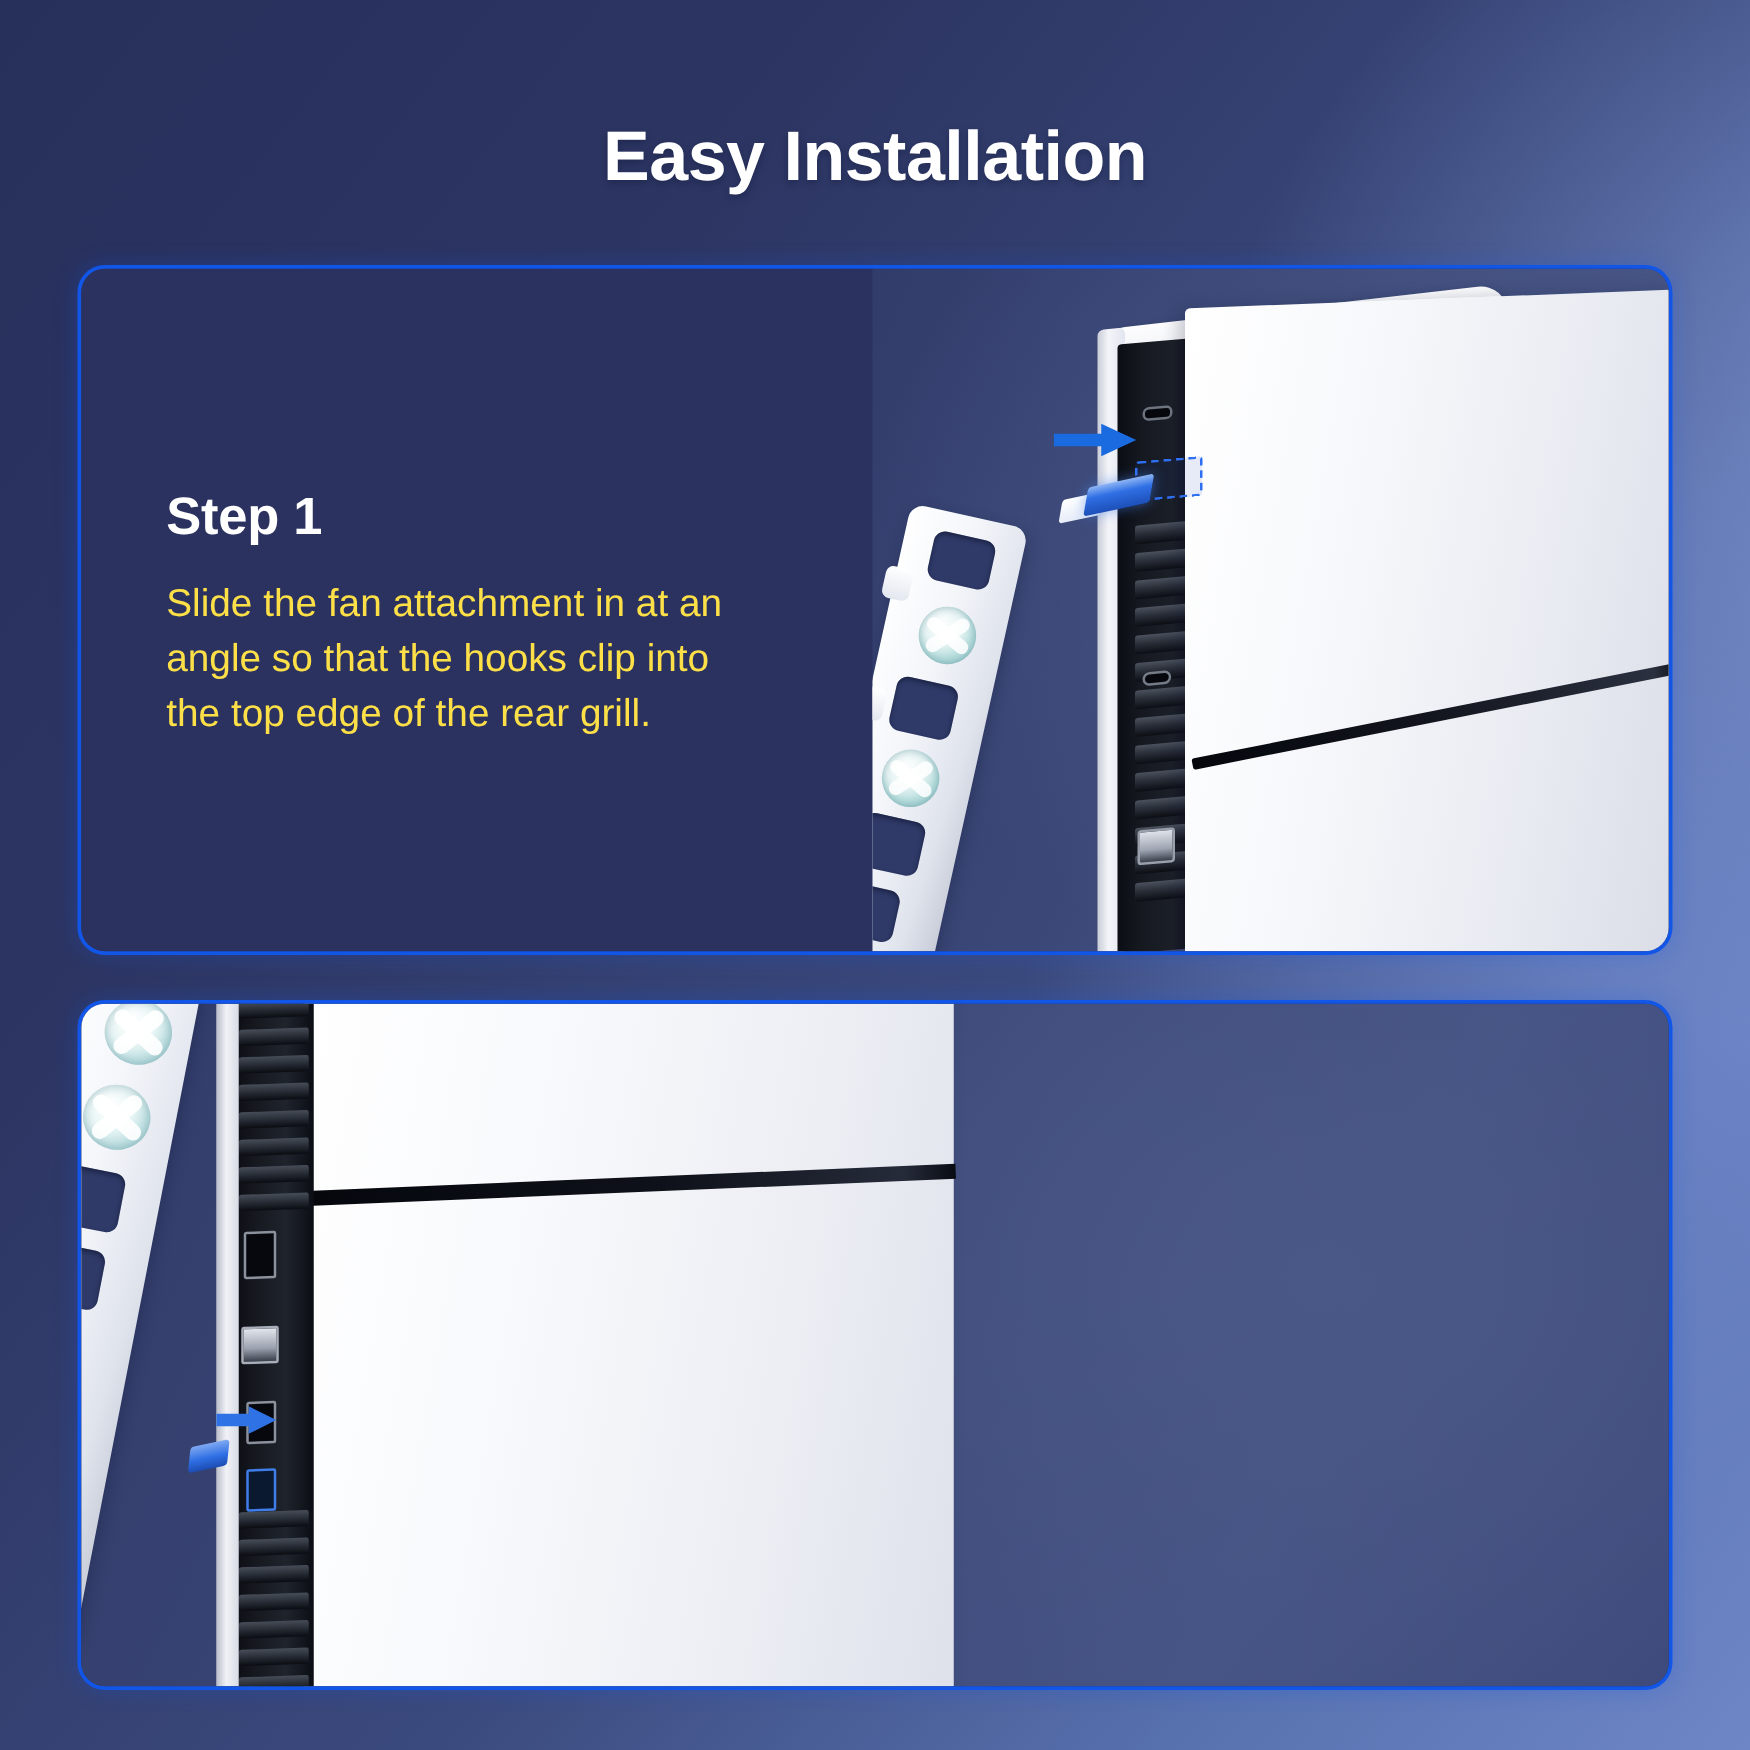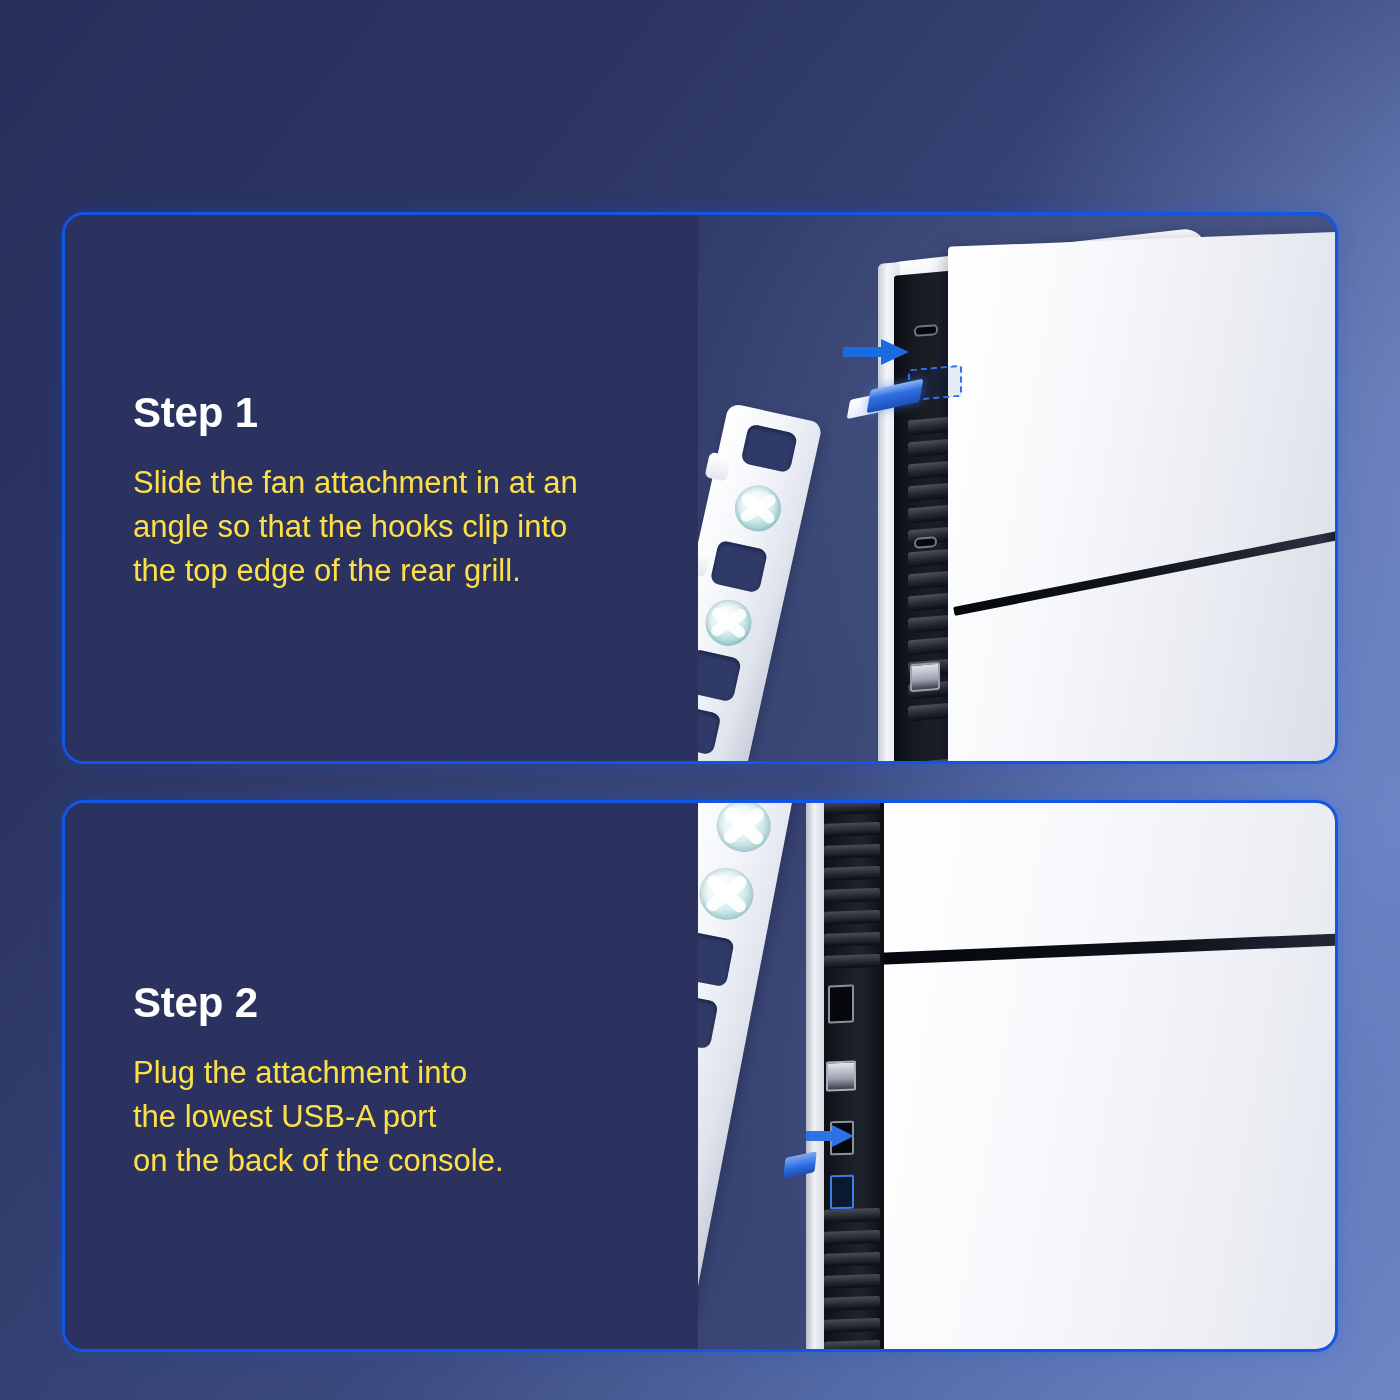--- a/index.html
+++ b/index.html
@@ -318,20 +318,21 @@
     width:88%; height:13px; background:rgba(255,255,255,0.9); border-radius:7px;
   }
   .strip-fan-big::before { transform:translate(-50%,-50%) rotate(32deg); }
   .strip-fan-big::after  { transform:translate(-50%,-50%) rotate(-50deg); }
 </style>
 </head>
 <body>
 
 <div id="root">
 
+  <div id="title">Easy Installation</div>
 
   <div class="card" id="card-step1">
 
     <div class="card-text">
       <div class="step-heading">Step 1</div>
       <div class="step-body">Slide the fan attachment in at an
 angle so that the hooks clip into
 the top edge of the rear grill.</div>
     </div>
 
@@ -383,26 +384,20 @@
 
         <svg id="s1-arrow" viewBox="0 0 66 26">
           <path d="M0,8 L38,8 L38,0 L66,13 L38,26 L38,18 L0,18 Z" fill="#1a6ae0"></path>
         </svg>
       </div>
     </div>
   </div>
 
   <div class="card" id="card-step2">
 
-    <div class="card-text">
-      <div class="step-heading">Step 2</div>
-      <div class="step-body">Plug the attachment into
-the lowest USB-A port
-on the back of the console.</div>
-    </div>
 
     <div class="card-photo">
       <div class="console-wrap">
 
         <div id="s2-face"></div>
         <div id="s2-seam"></div>
 
         <div id="s2-rear">
           <div class="slat2" style="top:8px"></div>
             <div class="slat2" style="top:30px"></div>

